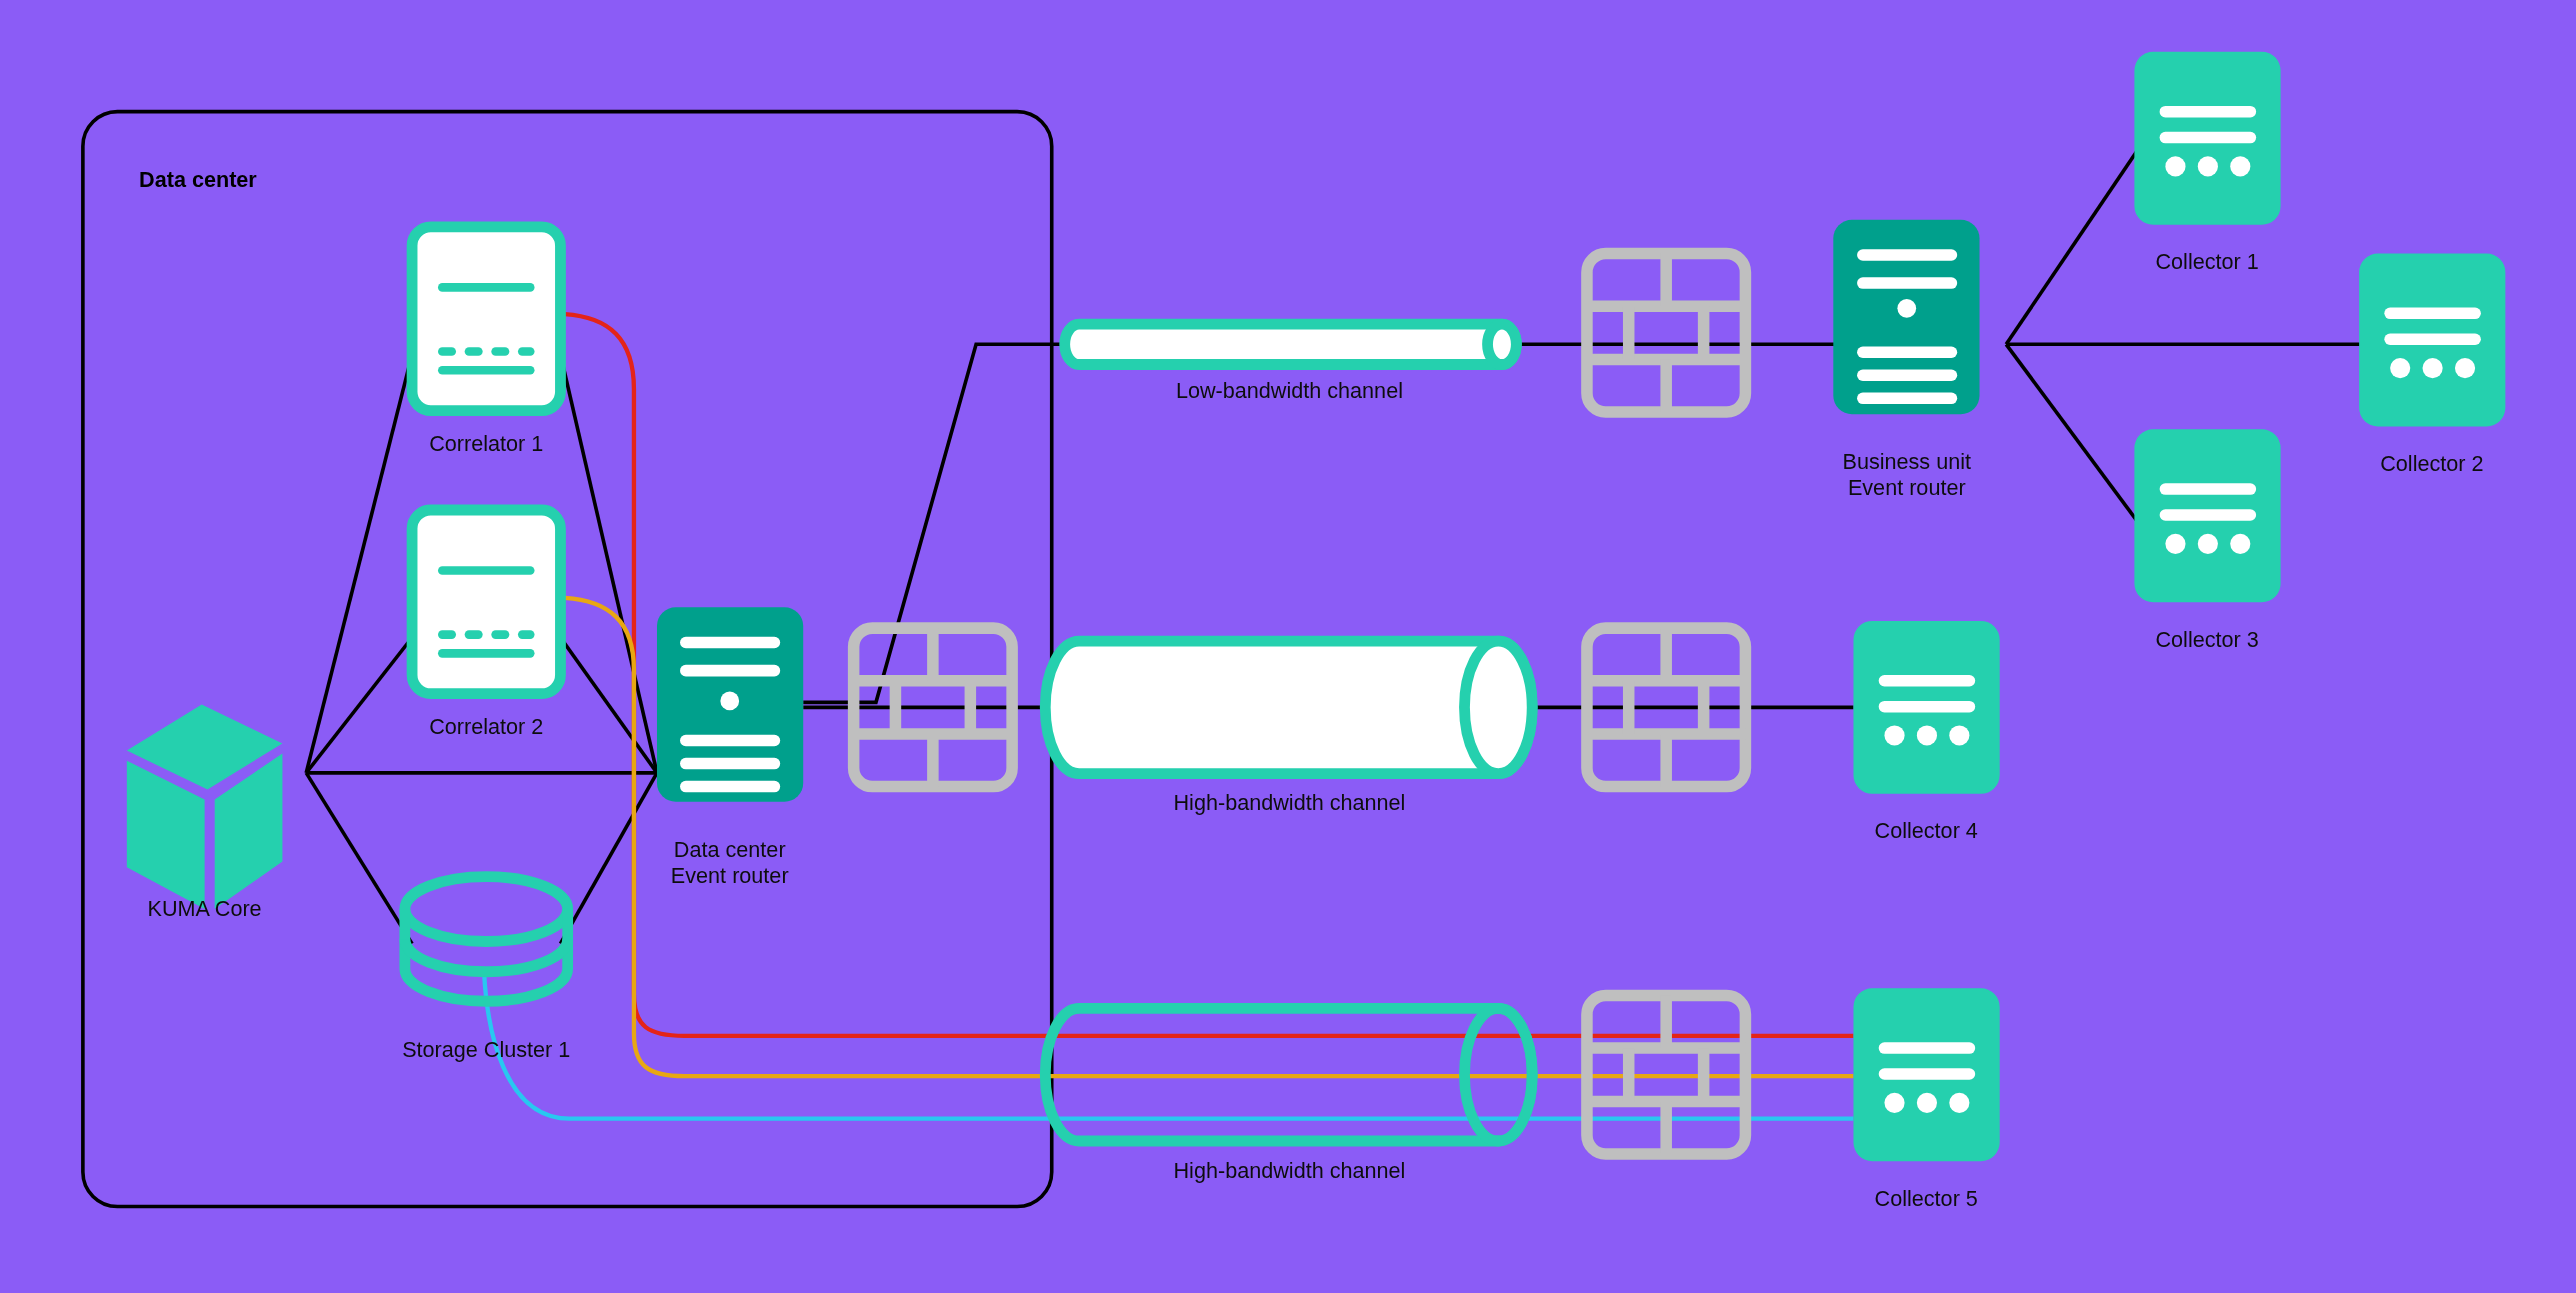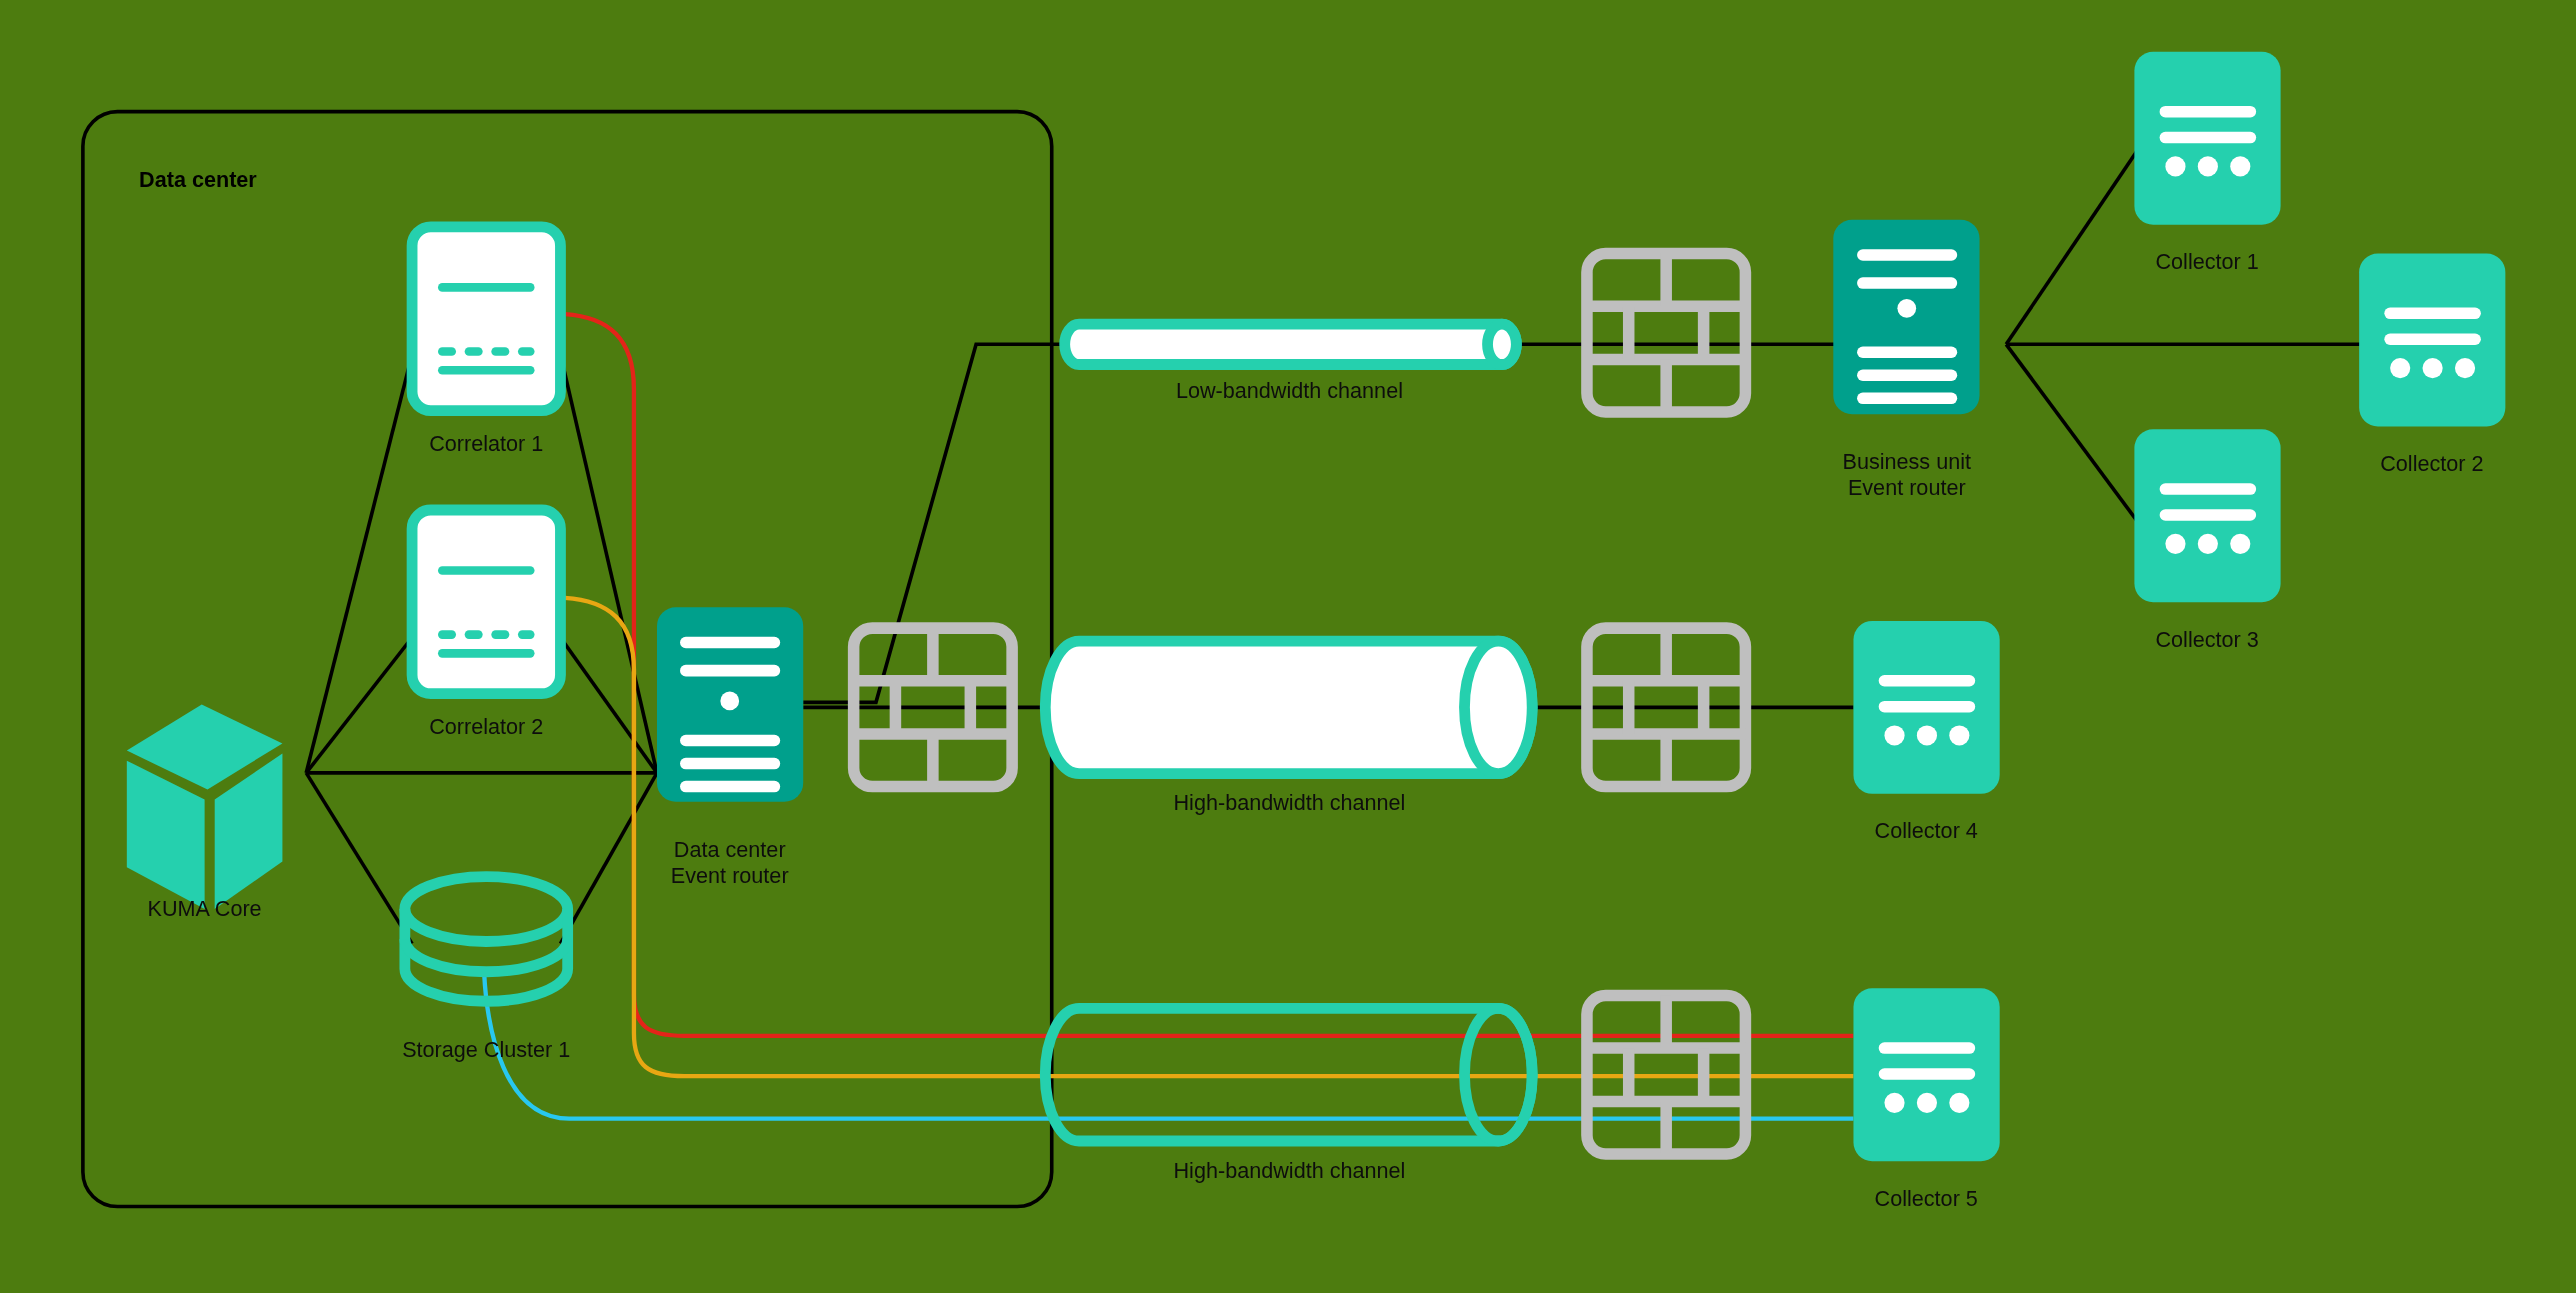--- a/index.html
+++ b/index.html
@@ -1,17 +1,17 @@
 <!DOCTYPE html>
 <html style="font-size:11.5px"><head>
 <meta charset="utf-8">
 <style>
   html,body{margin:0;padding:0;background:#ffffff;}
   body{font-family:"Liberation Sans",sans-serif;}
-  #stage{position:relative;width:2576px;height:1293px;background:#4d7c0f;overflow:hidden;}
+  #stage{position:relative;width:2576px;height:1293px;background:#8b5cf6;overflow:hidden;}
   #svgroot{position:absolute;inset:0;width:2576px;height:1293px;}
   .lbl{font-family:"Liberation Sans",sans-serif;font-size:30px;fill:#0d0d0d;}
   .lbl-bold{font-family:"Liberation Sans",sans-serif;font-size:30px;font-weight:bold;fill:#000000;}
   text{dominant-baseline:auto;}
 </style>
 </head>
 <body>
 
 <div id="stage">
 <svg id="svgroot" viewBox="0 0 3576 1795" xmlns="http://www.w3.org/2000/svg">

